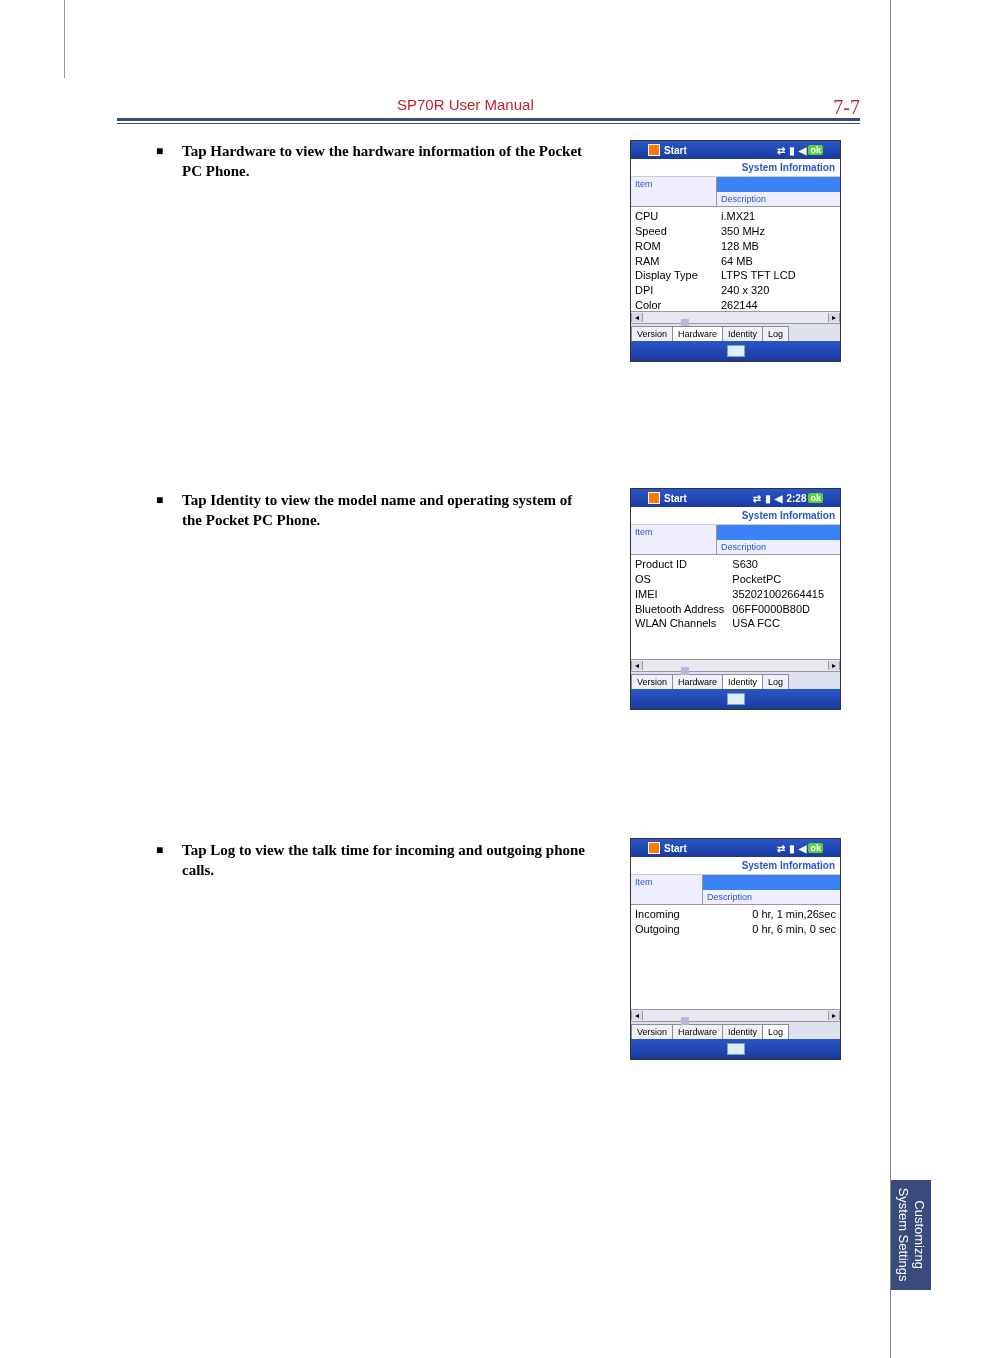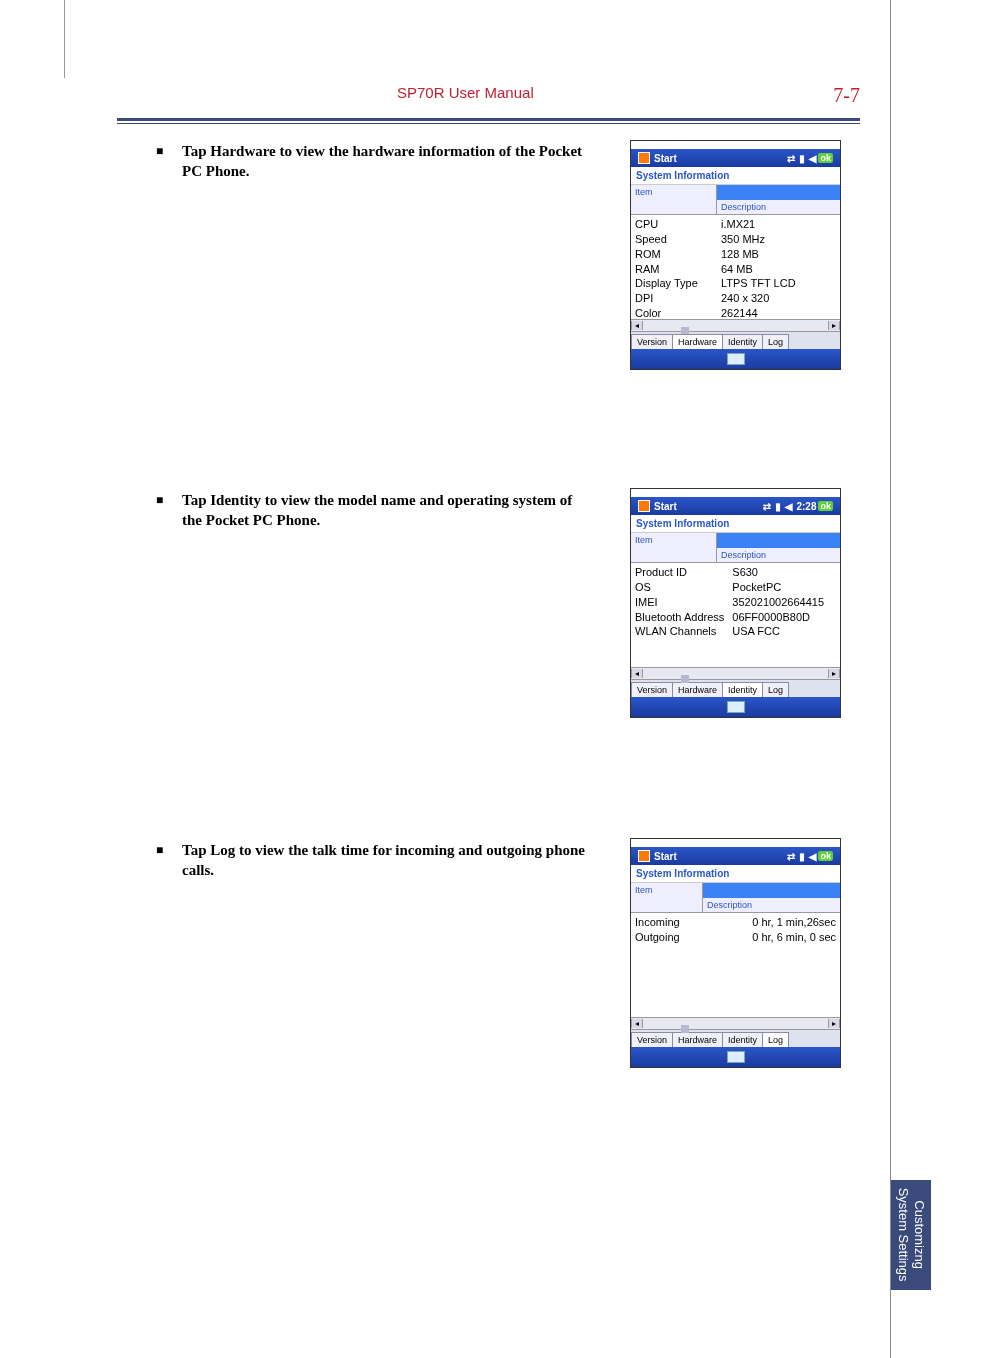--- a/index.html
+++ b/index.html
@@ -24,21 +24,21 @@
     position: absolute;
     left: 890px;
     top: 0;
     width: 1px;
     height: 1358px;
     background: #888;
   }
 
   .header {
     position: absolute;
-    top: 84px;
+    top: 96px;
     left: 117px;
     right: 132px;
     height: 22px;
   }
   .header-title {
     position: absolute;
     left: 280px;
     color: #c21f2e;
     font-size: 15px;
     font-family: Arial, sans-serif;
@@ -83,24 +83,23 @@
     font-family: Tahoma, Arial, sans-serif;
     font-size: 9px;
     background: #fff;
   }
   .wm-titlebar {
     height: 18px;
     background: linear-gradient(#2a56c8, #1a3aa0);
     color: #fff;
     display: flex;
     align-items: center;
-    padding: 0 7px;
+    padding: 0 17px;
     font-size: 10px;
     font-weight: bold;
-    margin-top: 8px;
   }
   .wm-titlebar .flag {
     width: 12px; height: 12px;
     background: #ff7a00;
     margin-right: 4px;
     border: 1px solid #fff;
     display: inline-block;
   }
   .wm-titlebar .spacer { flex: 1; }
   .wm-titlebar .tb-icon {
@@ -119,20 +118,21 @@
     font-weight: bold;
   }
 
   .wm-subtitle {
     padding: 3px 5px;
     color: #2a56c8;
     font-weight: bold;
     font-size: 10px;
     background: #fff;
     border-bottom: 1px solid #ccc;
+    text-align: right;
   }
 
   .wm-colhead {
     display: flex;
     font-size: 9px;
     color: #2a56c8;
     background: #3b82f6;
   }
   .wm-colhead div {
     padding: 2px 4px;

